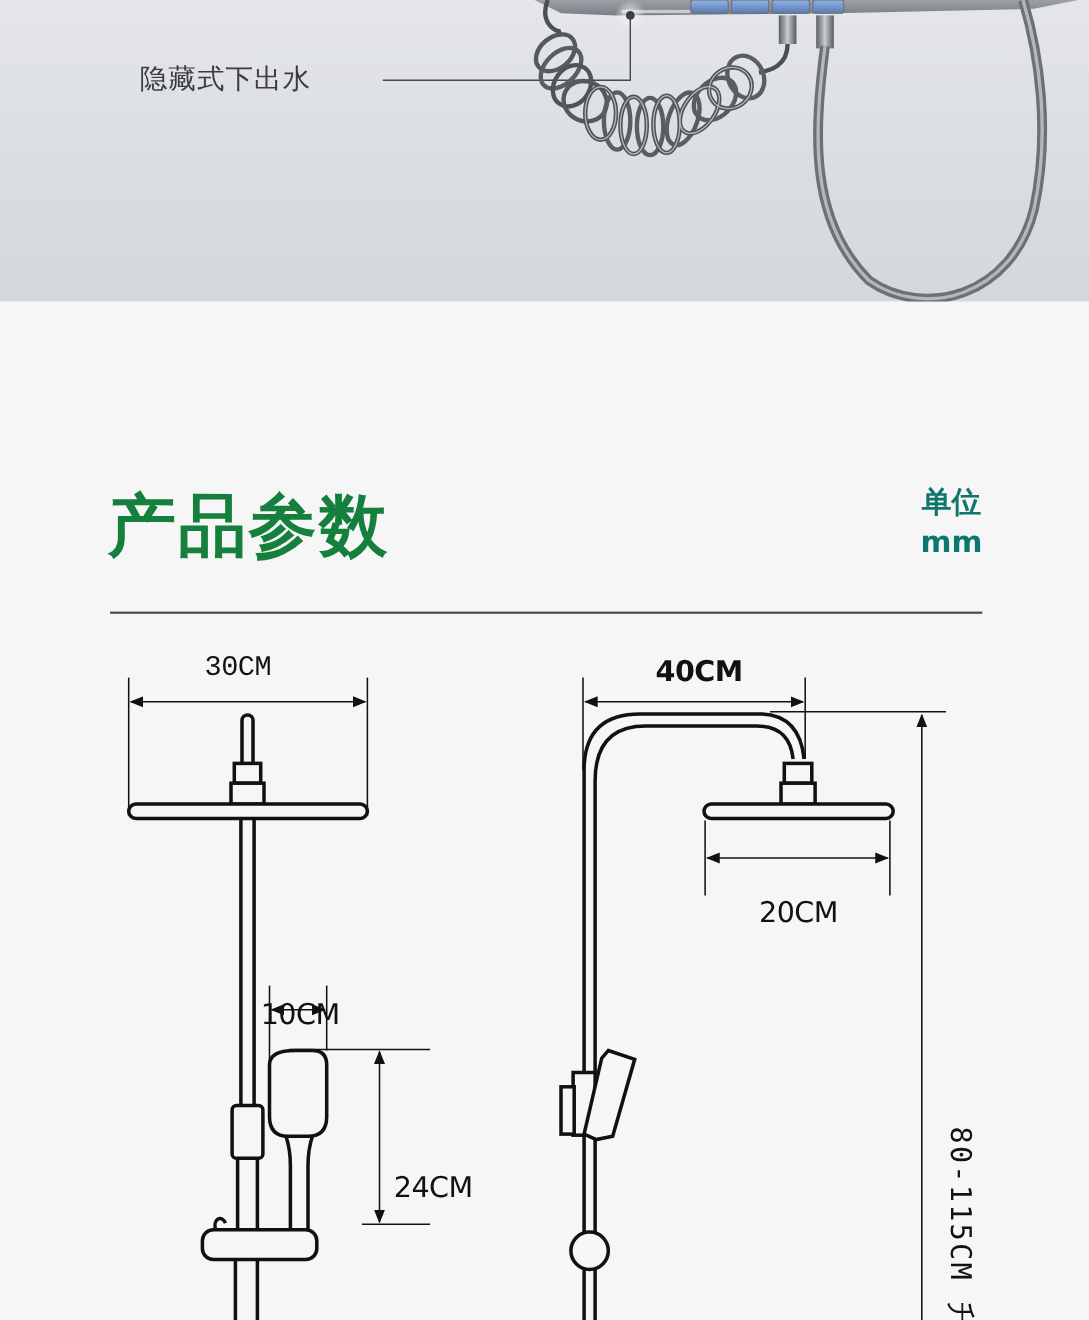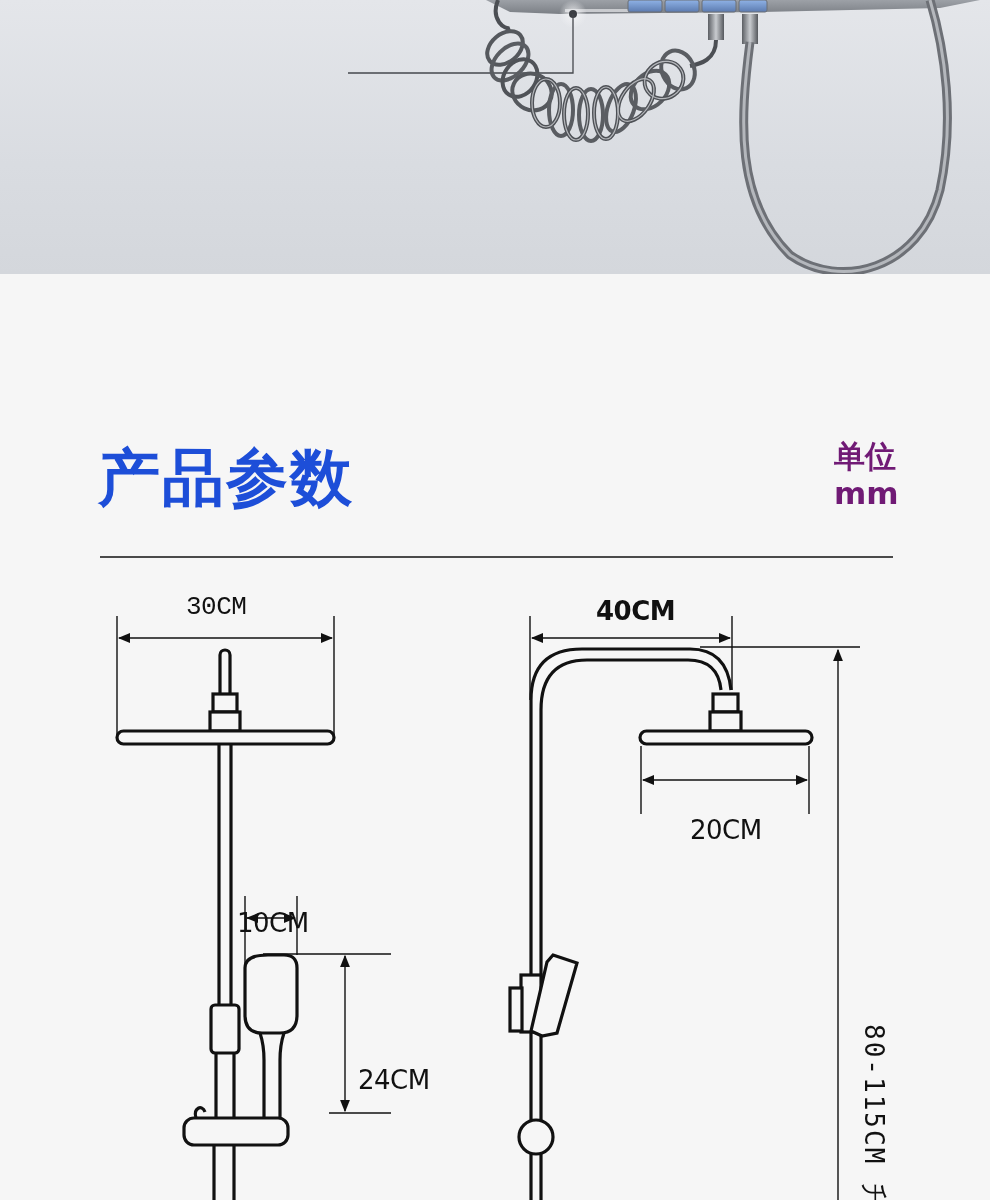--- a/index.html
+++ b/index.html
@@ -13,26 +13,26 @@
     }
     .photo svg { position: absolute; left: 0; top: 0; }
     .photo-label {
       position: absolute; left: 127px; top: 55px;
       font-size: 25px; color: #3a3c40; letter-spacing: 1px;
       font-family: "DejaVu Sans", sans-serif; font-weight: 300;
     }
 
     .section-title {
       position: absolute; left: 98px; top: 436px;
-      font-size: 62px; font-weight: bold; color: #1d4ed8; letter-spacing: 2px;
+      font-size: 62px; font-weight: bold; color: #15803d; letter-spacing: 2px;
       font-family: "DejaVu Sans", sans-serif;
     }
     .unit-block {
       position: absolute; left: 834px; top: 438px; width: 62px;
-      text-align: center; color: #701a75; font-size: 31px; font-weight: bold; line-height: 37px;
+      text-align: center; color: #0f766e; font-size: 27px; font-weight: bold; line-height: 37px;
       font-family: "DejaVu Sans", sans-serif;
     }
     .divider {
       position: absolute; left: 100px; top: 556px; width: 793px; height: 2px;
       background: #4a4a4a;
     }
 
     .diagram { position: absolute; left: 0; top: 580px; }
     .dim-label {
       position: absolute; font-size: 26px; color: #111;
@@ -110,20 +110,21 @@
       <ellipse cx="678" cy="70" rx="20" ry="16" stroke="#5a5d62" transform="rotate(65 678 70)"></ellipse>
     </g>
     <g fill="none" stroke="#cfd1d5" stroke-width="1.2" opacity="0.8">
       <ellipse cx="546" cy="103" rx="14" ry="24"></ellipse>
       <ellipse cx="576" cy="114" rx="12" ry="26"></ellipse>
       <ellipse cx="606" cy="113" rx="12" ry="26"></ellipse>
       <ellipse cx="636" cy="100" rx="14" ry="24" transform="rotate(35 636 100)"></ellipse>
       <ellipse cx="664" cy="80" rx="18" ry="20" transform="rotate(55 664 80)"></ellipse>
     </g>
   </svg>
+  <div class="photo-label">隐藏式下出水</div>
 </div>
 
 <div class="section-title">产品参数</div>
 <div class="unit-block">
   <div>单位</div>
   <div>mm</div>
 </div>
 <div class="divider"></div>
 
 <svg class="diagram" width="990" height="620" viewBox="0 580 990 620">

